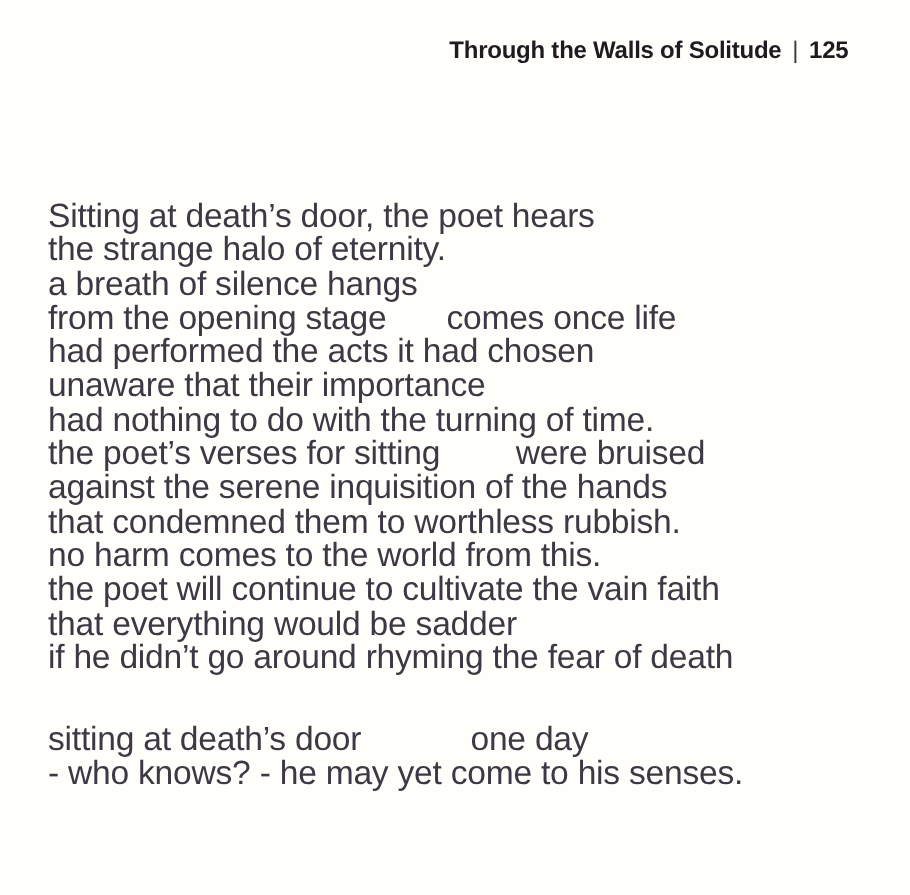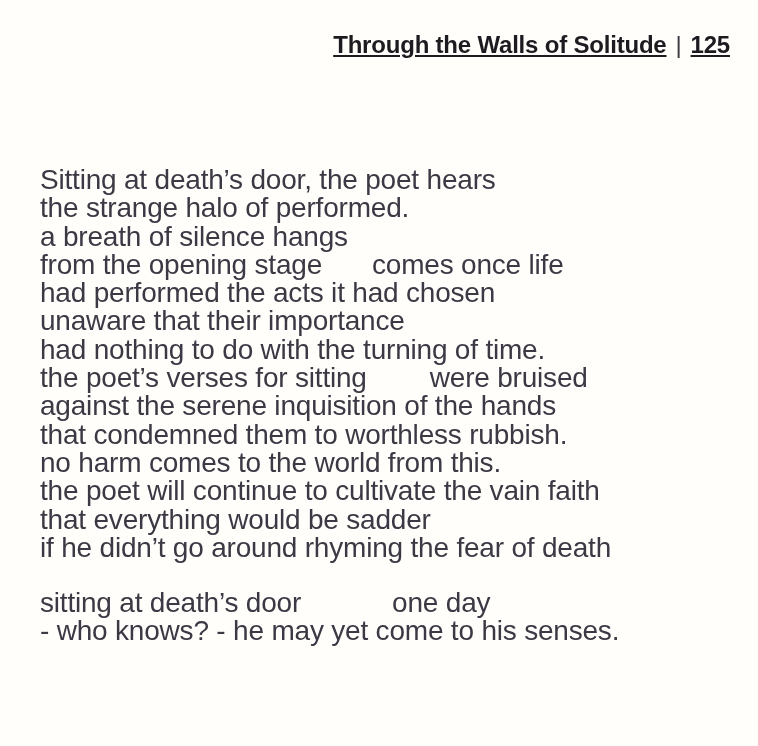--- a/index.html
+++ b/index.html
@@ -10,62 +10,61 @@
     width: 758px;
     height: 746px;
     position: relative;
     overflow: hidden;
     background: #fffefb;
     font-family: "Liberation Sans", "DejaVu Sans", sans-serif;
   }
   .running-header {
     position: absolute;
     top: 31px;
-    right: 28px;
-    font-size: 24px;
+    right: 51px;
+    font-size: 20px;
     font-weight: bold;
     letter-spacing: -0.2px;
     white-space: nowrap;
     color: #1d1b20;
-    text-decoration: underline;
   }
   .running-header .sep {
     font-weight: 400;
     margin: 0 9px;
     color: #3c3a42;
   }
   .poem {
     position: absolute;
     left: 40px;
     top: 166px;
     font-size: 28px;
     line-height: 28.3px;
     letter-spacing: -0.2px;
     color: #3c3944;
     white-space: nowrap;
   }
   .stanza + .stanza {
-    margin-top: 27px;
+    margin-top: 40px;
   }
   .poem .gap {
     display: inline-block;
     height: 1px;
   }
 </style>
 </head>
 <body style="background: rgb(255, 254, 251);">
 
 <div class="running-header" style="color: rgb(29, 27, 32);">
   <span class="title">Through the Walls of Solitude</span><span class="sep">|</span><span class="pagenum">125</span>
 </div>
 
 <div class="poem" id="poem" style="color: rgb(60, 57, 68);">
     <div class="stanza">
       <div class="line"><span>Sitting at death’s door, the poet hears</span></div>
-      <div class="line"><span>the strange halo of performed.</span></div>
+      <div class="line"><span>the strange halo of eternity.</span></div>
       <div class="line"><span>a breath of silence hangs</span></div>
       <div class="line"><span>from the opening stage</span><span class="gap" style="width: 50px;"></span><span>comes once life</span></div>
       <div class="line"><span>had performed the acts it had chosen</span></div>
       <div class="line"><span>unaware that their importance</span></div>
       <div class="line"><span>had nothing to do with the turning of time.</span></div>
       <div class="line"><span>the poet’s verses for sitting</span><span class="gap" style="width: 63px;"></span><span>were bruised</span></div>
       <div class="line"><span>against the serene inquisition of the hands</span></div>
       <div class="line"><span>that condemned them to worthless rubbish.</span></div>
       <div class="line"><span>no harm comes to the world from this.</span></div>
       <div class="line"><span>the poet will continue to cultivate the vain faith</span></div>

